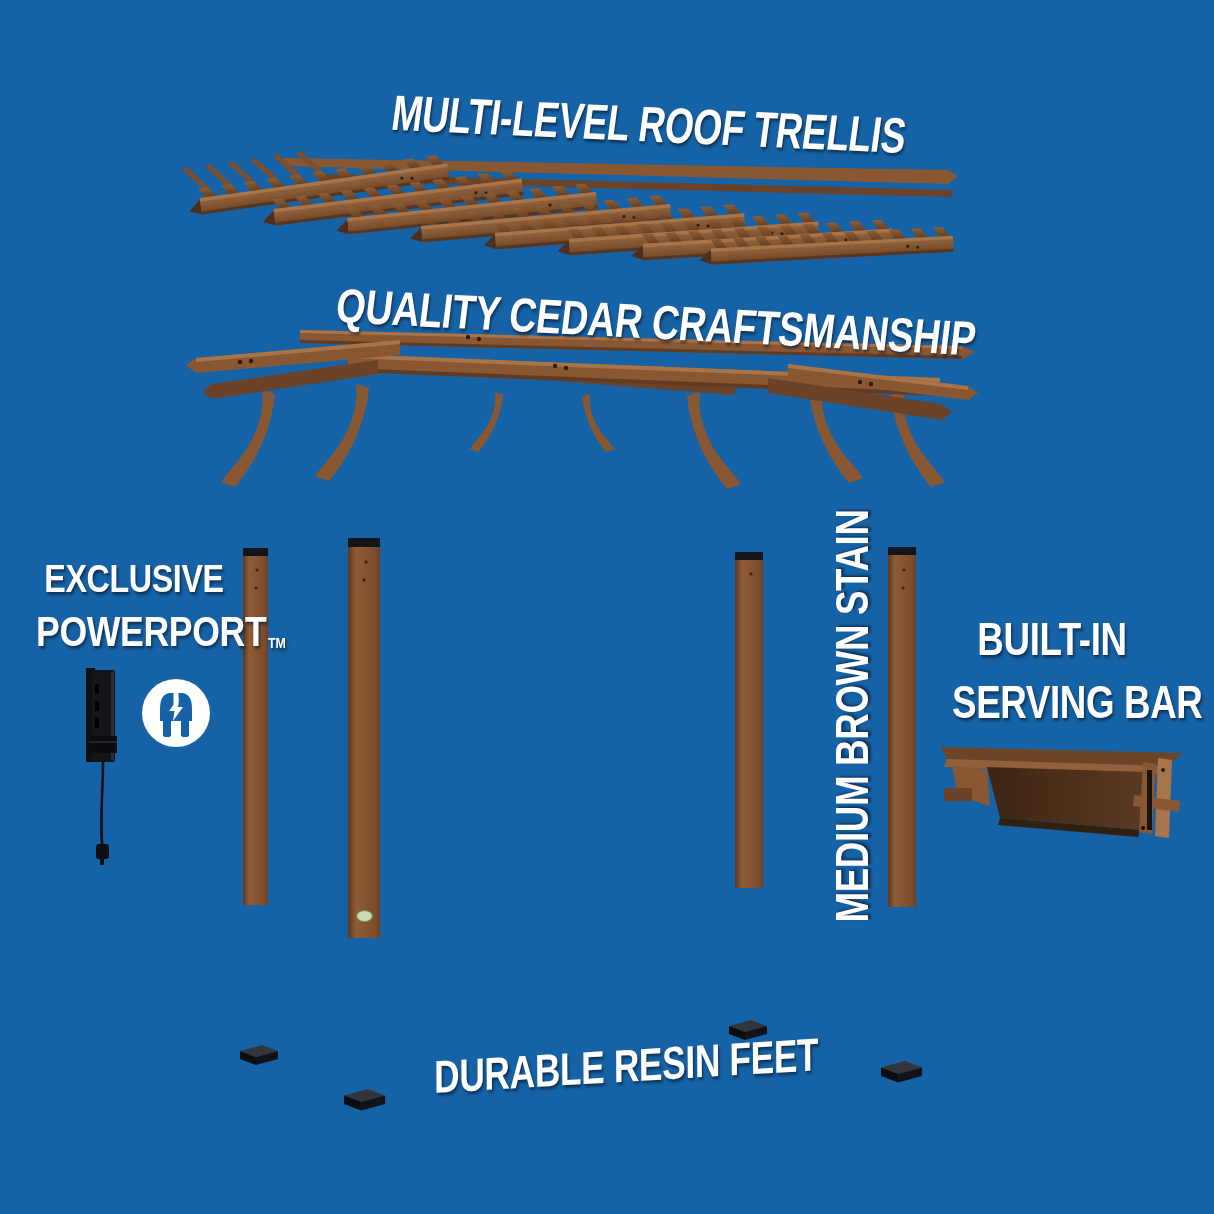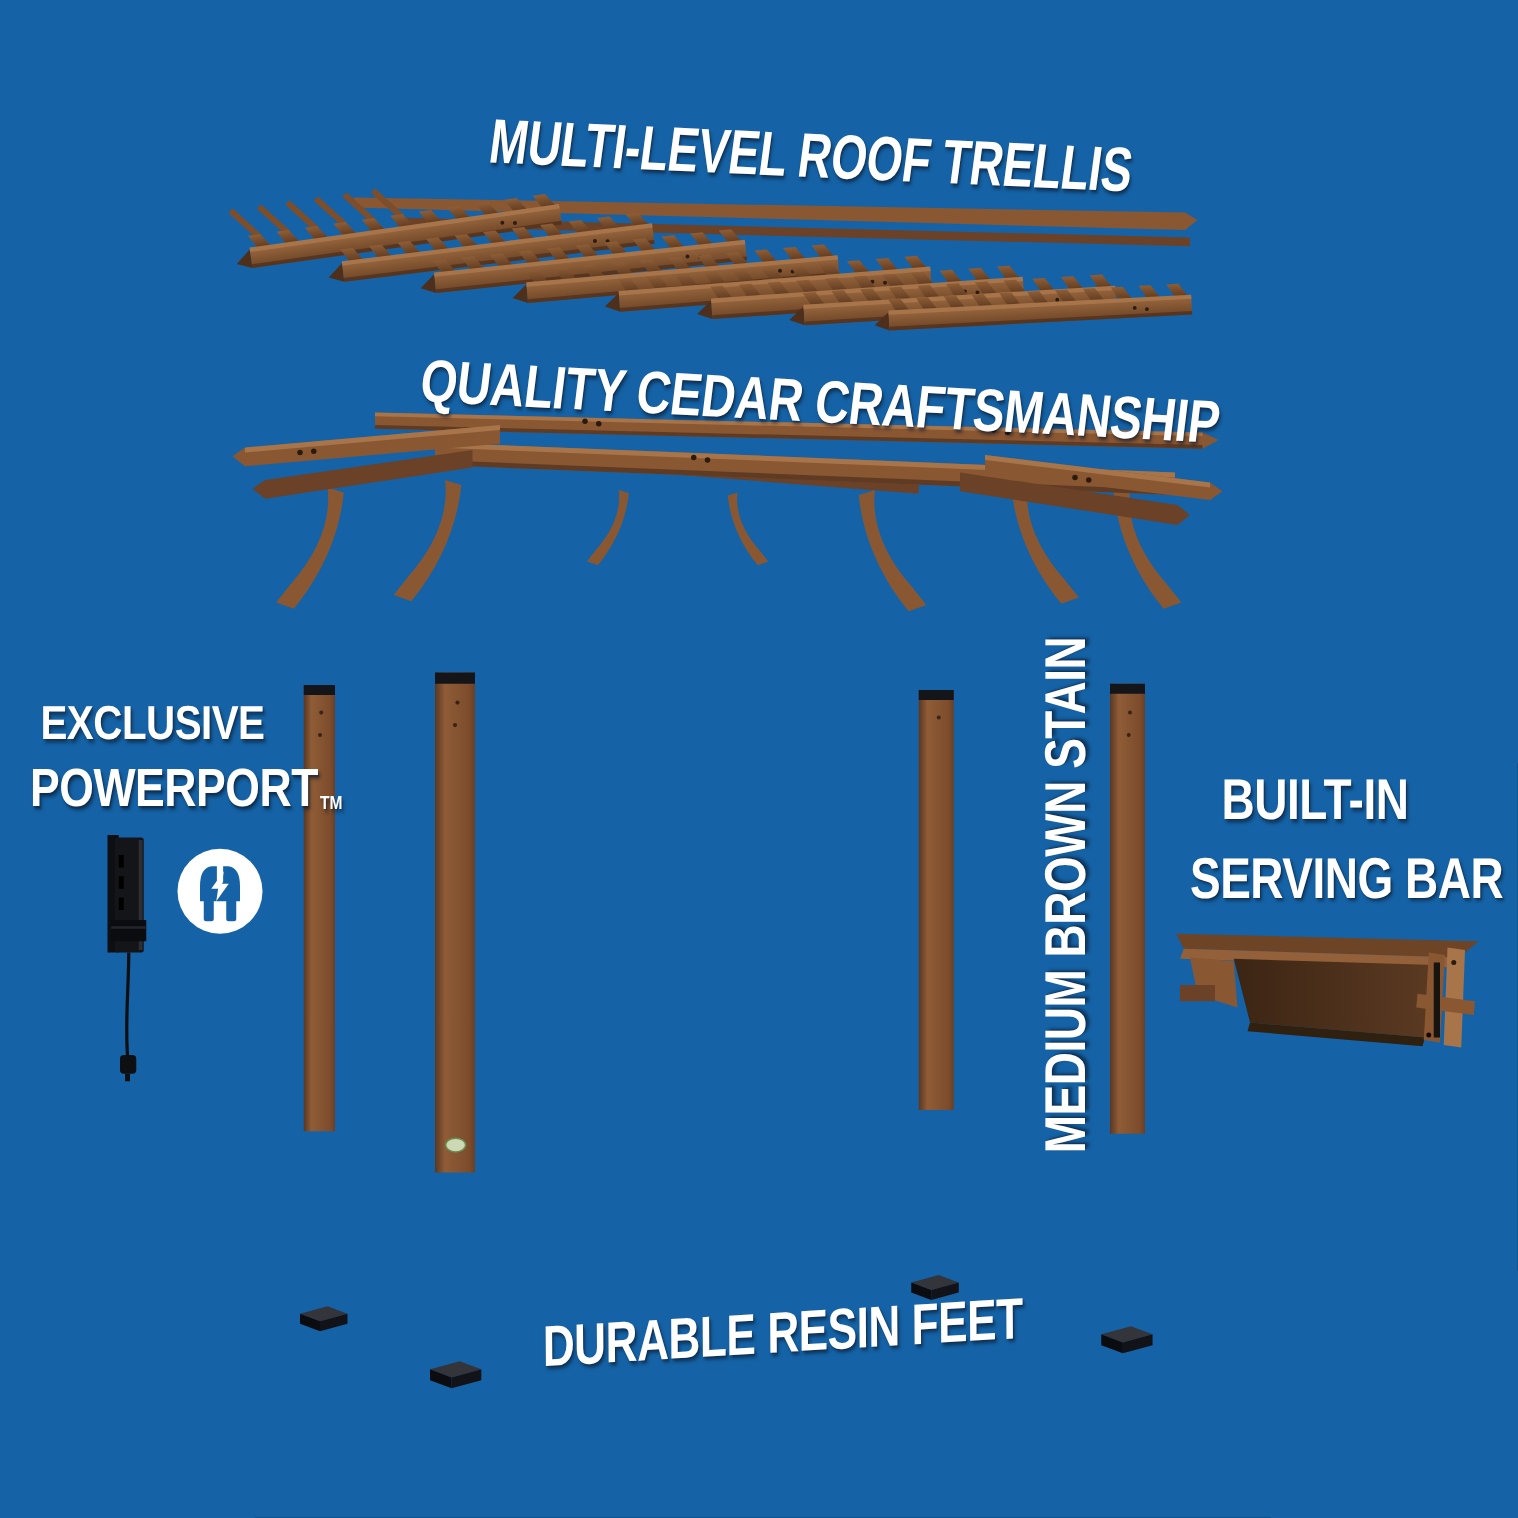--- a/index.html
+++ b/index.html
@@ -29,21 +29,21 @@
     left:396px;top:84px;font-size:50px;
     transform:rotate(2.6deg) skewX(-5deg) scaleX(0.74);
     transform-origin:left top;
   }
   .title-cedar{
     left:340px;top:278px;font-size:48px;
     transform:rotate(3deg) skewX(-4deg) scaleX(0.79);
     transform-origin:left top;
   }
   .powerport-block{
-    left:4px;top:558px;width:236px;text-align:center;
+    left:16px;top:558px;width:236px;text-align:center;
   }
   .powerport-block .line1{font-size:38px;transform:scaleX(0.85);transform-origin:center;}
   .powerport-block .line2{font-size:43px;margin-top:6px;transform:scaleX(0.83);transform-origin:center;}
   .tm{font-size:15px;letter-spacing:0;vertical-align:baseline;position:relative;top:2px;margin-left:2px;}
   .stain-vertical{
     left:852px;top:716px;font-size:46px;
     transform:translate(-50%,-50%) rotate(-90deg) scaleX(0.8);
   }
   .servingbar-block{
     left:927px;top:612px;width:250px;text-align:center;

